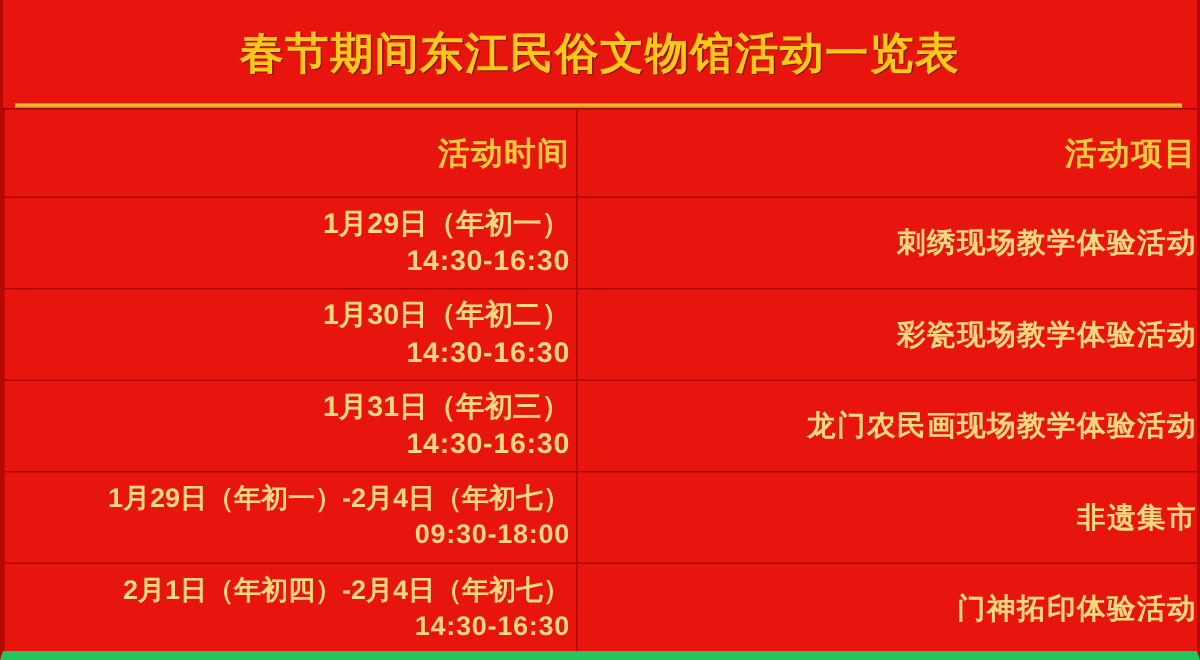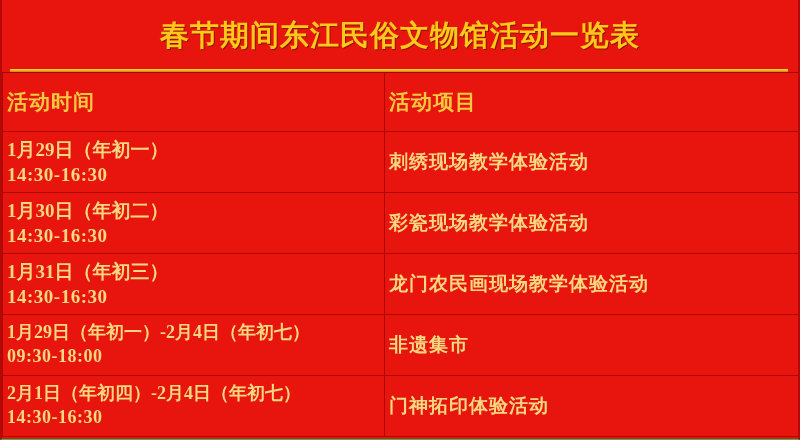--- a/index.html
+++ b/index.html
@@ -10,21 +10,21 @@
   #poster {
     position: relative;
     width: 800px;
     height: 440px;
     background: #E8150F;
     font-family: "Liberation Serif", "DejaVu Serif", serif;
     overflow: hidden;
     box-sizing: border-box;
     border-left: 2px solid #B50906;
     border-right: 2px solid #B50906;
-    border-bottom: 1px solid #22c55e;
+    border-bottom: 6px solid #22c55e;
   }
 
   
   .title-band {
     height: 72px;
     display: flex;
     align-items: center;
     justify-content: center;
     background: #E8150F;
     position: relative;
@@ -52,42 +52,42 @@
     width: 100%;
     border-collapse: collapse;
     table-layout: fixed;
   }
   .table col.c-time { width: 382px; }
   .table col.c-item { width: 418px; }
 
   .table td {
     border: 1px solid #B00603;
     border-top-color: #9E0503;
-    text-align: left;
+    text-align: right;
     vertical-align: middle;
     color: #F7D880;
     background: #E8150F;
     padding: 0 4px;
   }
 
   .row-head td {
     height: 58px;
     color: #F6C93F;
     font-size: 21px;
     font-weight: bold;
     font-family: "Liberation Sans", "DejaVu Sans", sans-serif;
     letter-spacing: 1px;
   }
 
   .row-body td { height: 60px; }
 
   .cell-time {
     font-size: 19px;
     line-height: 1.33;
-    font-family: Liberation Serif, serif;
+    font-family: Liberation Sans, sans-serif;
     font-weight: bold;
     white-space: nowrap;
   }
   .cell-time.compact { font-size: 18px; }
 
   .cell-time .line2 {
     display: block;
     letter-spacing: 0.5px;
   }
 

